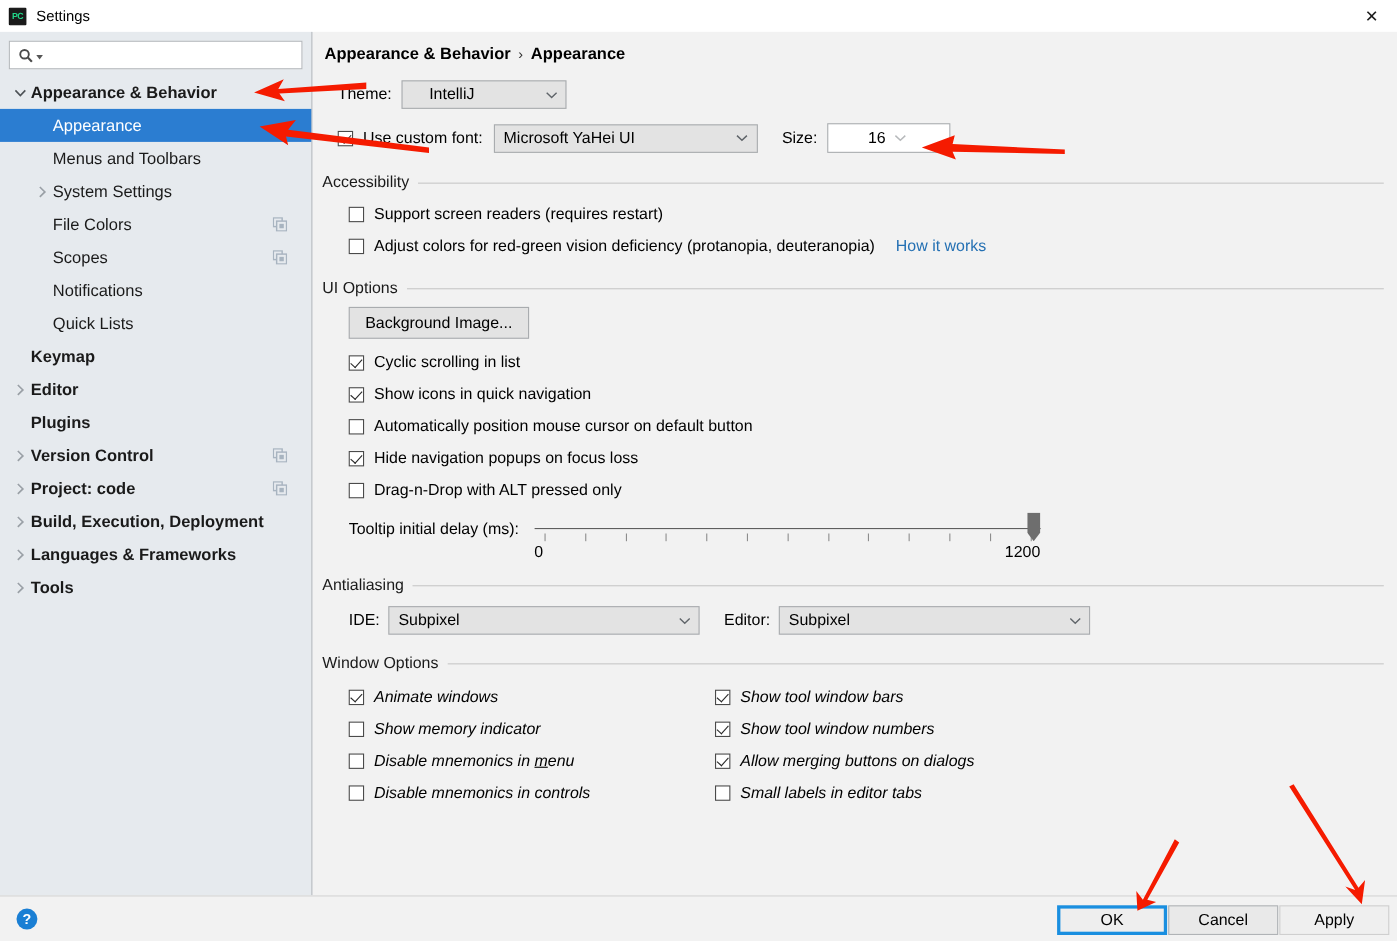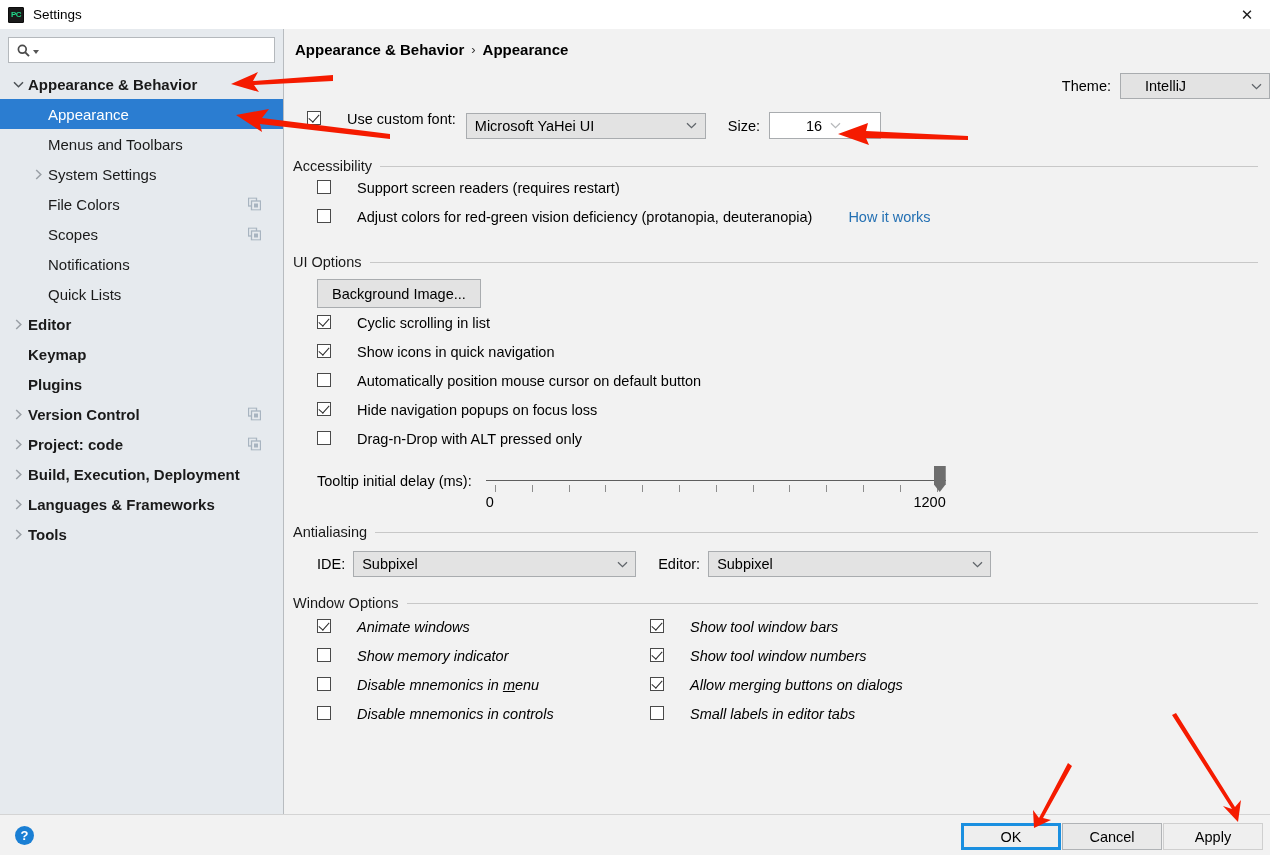--- a/index.html
+++ b/index.html
@@ -106,21 +106,21 @@
     width: 14px; display: flex; align-items: center; justify-content: center;
     margin-left: 6px;
   }
   .textcombo {
     height: 27px; background: #ffffff; border: 1px solid #a9acaf;
     display: flex; align-items: center; padding: 0 6px 0 8px;
     font-size: 14.5px; position: relative; cursor: text; color: #000;
   }
 
   
-  .cb-row { display: flex; gap: 26px; height: 29px; cursor: default; }
+  .cb-row { display: flex; align-items: center; gap: 9px; height: 29px; cursor: default; }
   .cb {
     width: 14px; height: 14px; border: 1px solid #4a4a4a; background: #fff;
     flex: 0 0 14px; position: relative;
   }
   .cb.checked::after {
     content: ""; position: absolute; left: 3px; top: 0px;
     width: 5px; height: 9px; border: solid #2a2a2a;
     border-width: 0 1.6px 1.6px 0; transform: rotate(42deg);
   }
   .cb-label { font-size: 14.5px; color: #000; white-space: nowrap; }
@@ -253,30 +253,30 @@
         </div>
         <div class="tree-row indent-1">
           <span class="twisty"></span>
           <span class="tree-label">Notifications</span>
         </div>
         <div class="tree-row indent-1">
           <span class="twisty"></span>
           <span class="tree-label">Quick Lists</span>
         </div>
         <div class="tree-row indent-0">
+          <span class="twisty"></span>
+          <span class="tree-label bold">Keymap</span>
+        </div>
+        <div class="tree-row indent-0">
           <span class="twisty">
             <svg width="9" height="11" viewBox="0 0 9 11">
               <path d="M2.2 1 L6.8 5.5 L2.2 10" fill="none" stroke="#9aa0a6" stroke-width="1.5"></path>
             </svg>
           </span>
           <span class="tree-label bold">Editor</span>
-        </div>
-        <div class="tree-row indent-0">
-          <span class="twisty"></span>
-          <span class="tree-label bold">Keymap</span>
         </div>
         <div class="tree-row indent-0">
           <span class="twisty"></span>
           <span class="tree-label bold">Plugins</span>
         </div>
         <div class="tree-row indent-0">
           <span class="twisty">
             <svg width="9" height="11" viewBox="0 0 9 11">
               <path d="M2.2 1 L6.8 5.5 L2.2 10" fill="none" stroke="#9aa0a6" stroke-width="1.5"></path>
             </svg>
@@ -329,21 +329,21 @@
   </div>
 
   <div class="main">
 
     <div class="breadcrumb">
       <span>Appearance &amp; Behavior</span>
       <span class="crumb-sep">›</span>
       <span>Appearance</span>
     </div>
 
-    <div class="row" style="margin: 15px 0 0 22px; justify-content: flex-end;">
+    <div class="row" style="margin: 15px 0 0 22px;">
       <span class="field-label">Theme:</span>
       <div class="combo" style="width: 150px; margin-left: 9px; padding-left: 24px;">
         <span class="combo-val">IntelliJ</span>
         <span class="combo-arrow">
           <svg width="11" height="7" viewBox="0 0 11 7">
               <path d="M1 1.3 L5.5 5.6 L10 1.3" fill="none" stroke="#60656a" stroke-width="1.3"></path>
             </svg>
         </span>
       </div>
     </div>

